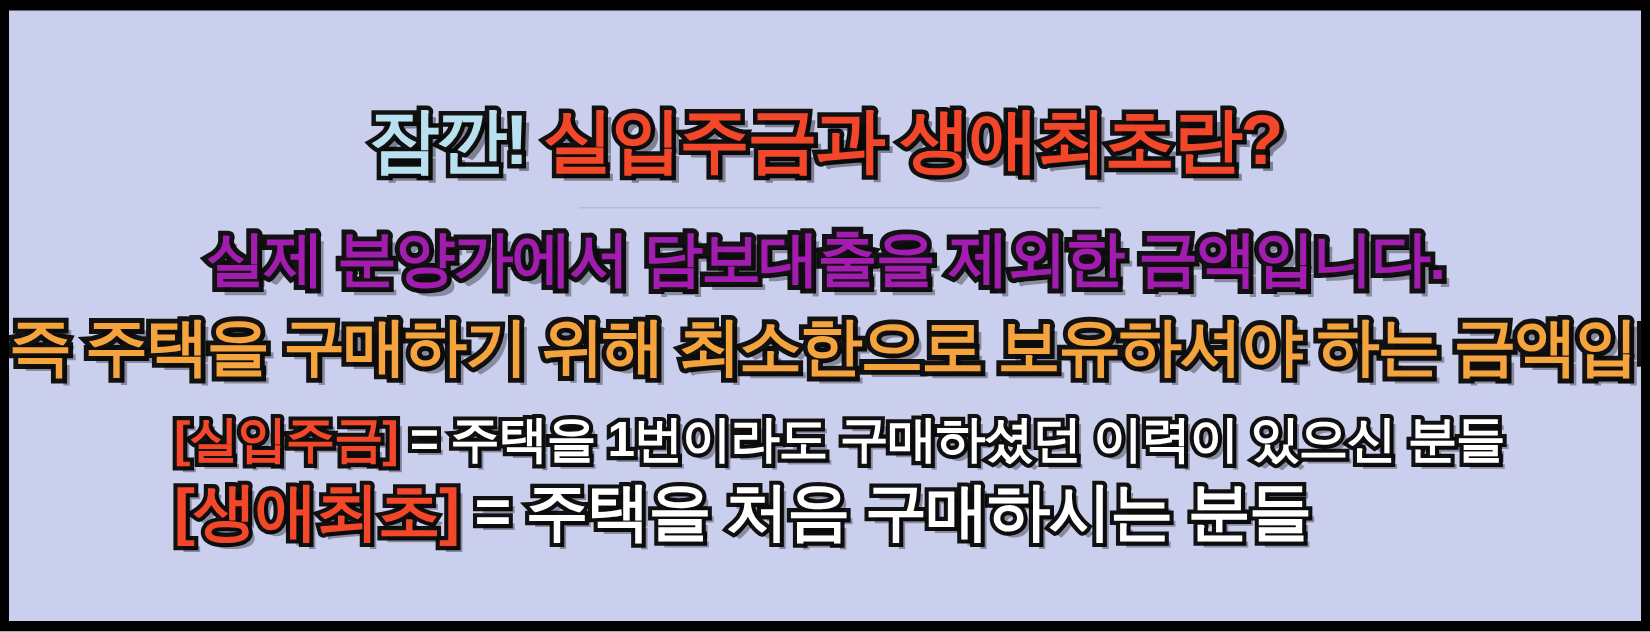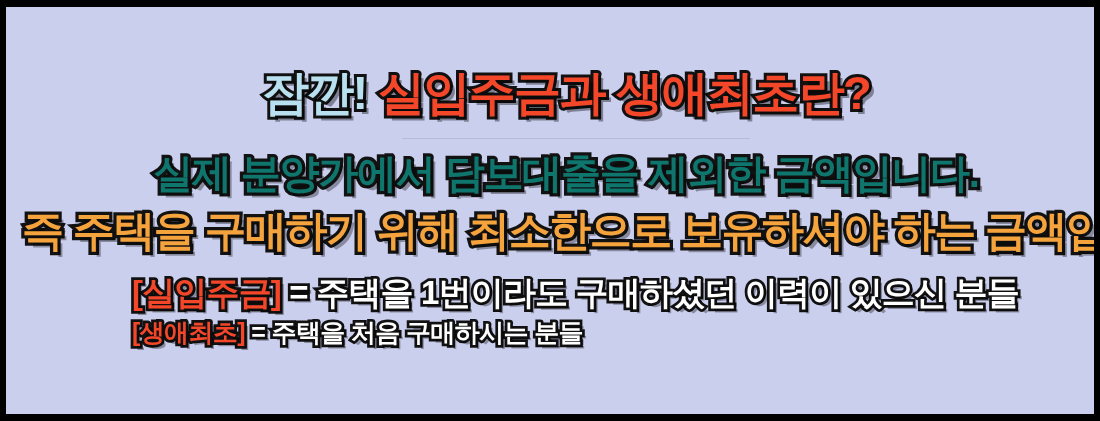--- a/index.html
+++ b/index.html
@@ -19,21 +19,21 @@
     background: #cbcfee;
     border-top: 7px solid #000000;
     border-bottom: 7px solid #000000;
     border-left: 6px solid #000000;
     border-right: 6px solid #000000;
     overflow: hidden;
   }
 
   .stage {
     position: absolute;
-    left: 16px;
+    left: 0;
     top: 0;
     width: 1068px;
     height: 407px;
   }
 
   
   .disp {
     position: absolute;
     white-space: nowrap;
     font-family: "Liberation Sans", sans-serif;
@@ -81,21 +81,21 @@
   }
 
   
   #body-1 {
     top: 146px;
     left: 0;
     width: 1088px;
     text-align: center;
     font-size: 40px;
     letter-spacing: -0.03em;
-    color: #0f766e;
+    color: #a21caf;
     -webkit-text-stroke: 6.5px #121212;
     paint-order: stroke fill;
     text-shadow: 5px 5px 0 rgba(0,0,0,0.33);
   }
 
   
   #body-2 {
     top: 203px;
     left: 0;
     width: 1088px;
@@ -112,21 +112,21 @@
   #bullet-1 {
     top: 269px;
     left: 110px;
     font-size: 33px;
     letter-spacing: -0.025em;
     text-align: right;
   }
   #bullet-2 {
     top: 313px;
     left: 110px;
-    font-size: 25px;
+    font-size: 42px;
     letter-spacing: -0.025em;
   }
   .b-red {
     color: #f4472a;
     -webkit-text-stroke: 5.5px #111111;
     paint-order: stroke fill;
     text-shadow: 4px 4px 0 rgba(0,0,0,0.33);
   }
   .b-white {
     color: #ffffff;

